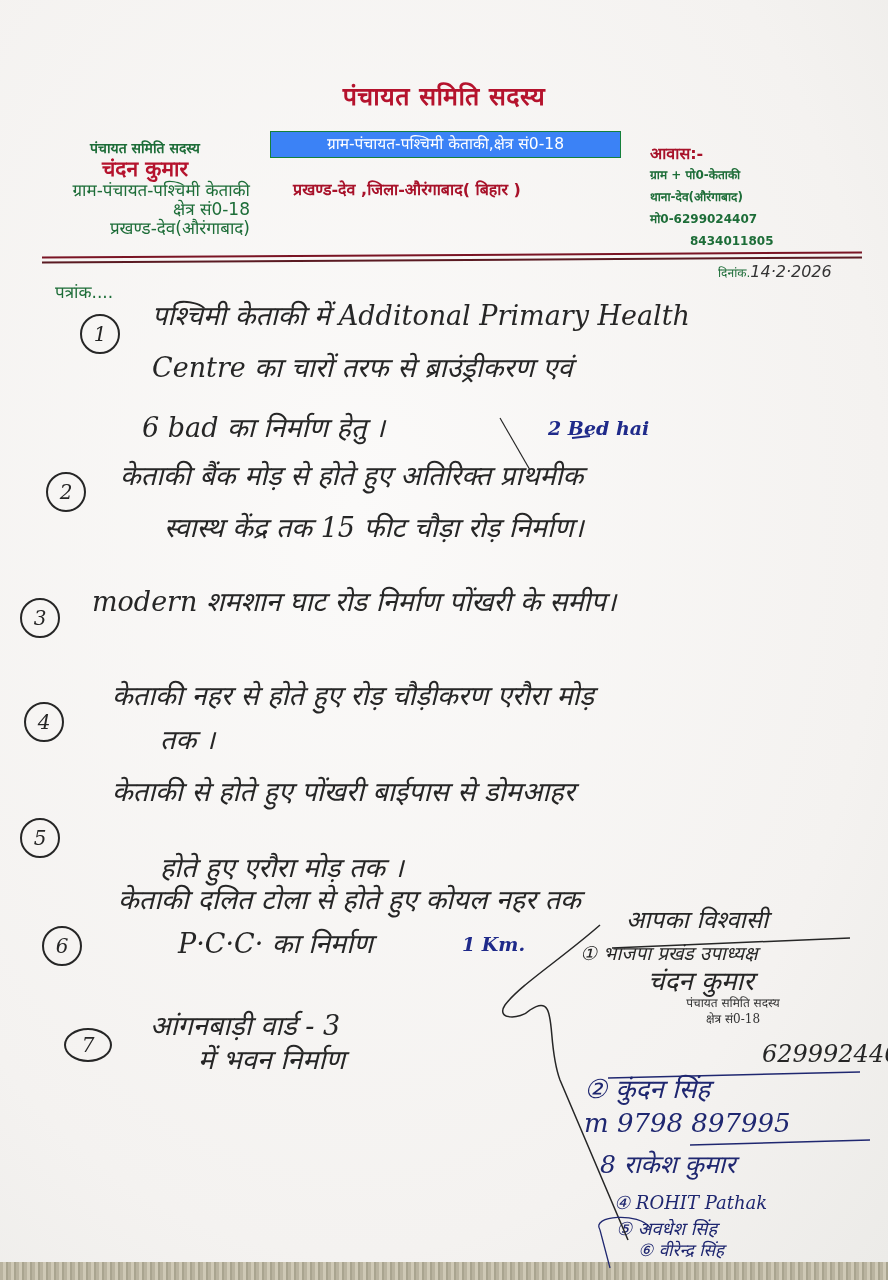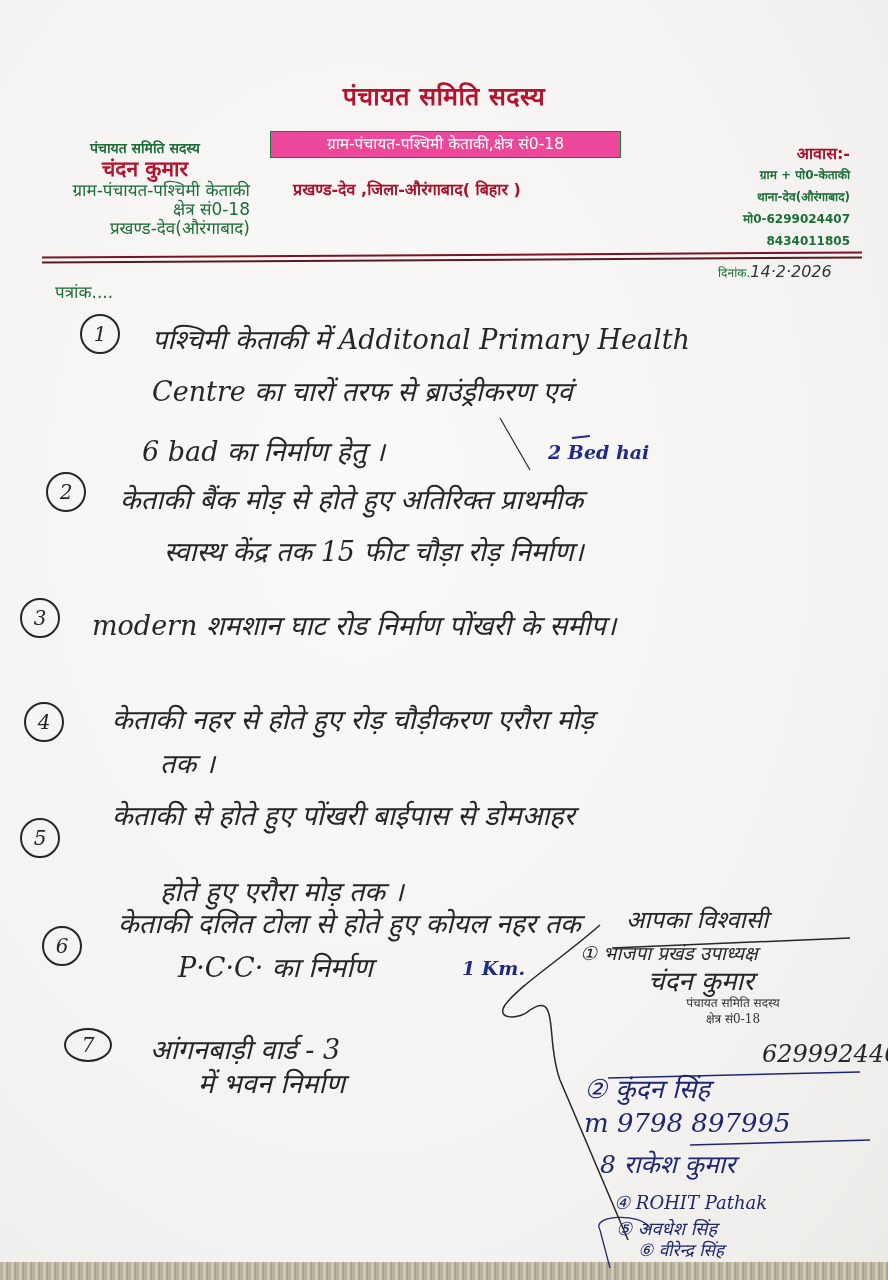--- a/index.html
+++ b/index.html
@@ -16,46 +16,46 @@
   .bottom-strip {
     position: absolute; left: 0; top: 1262px; width: 888px; height: 18px;
     background: repeating-linear-gradient(90deg, #b9b39f 0 3px, #cfc9b6 3px 6px, #a9a48f 6px 8px);
   }
   .lh-title {
     position: absolute; left: 0; width: 888px; top: 78px; text-align: center;
     color: #b5132d; font-weight: bold; font-size: 25px; letter-spacing: 0.5px;
   }
   .lh-green {
     position: absolute; left: 270px; top: 131px; width: 349px; height: 25px;
-    background: #ec4899; color: #fff; font-size: 15.5px; line-height: 25px; text-align: center;
+    background: #3b82f6; color: #fff; font-size: 15.5px; line-height: 25px; text-align: center;
     border: 1px solid #15803a;
   }
   .lh-sub {
     position: absolute; left: 0; width: 814px; top: 178px; text-align: center;
     color: #a8122a; font-size: 16px; font-weight: bold;
   }
   .lh-left {
     position: absolute; left: 40px; top: 138px; width: 210px; text-align: center; color: #1d6d38;
   }
   .lh-left .role { font-size: 14px; font-weight: bold; }
   .lh-left .name { font-size: 21px; font-weight: bold; color: #b5132d; line-height: 24px; }
   .lh-left .line { font-size: 17px; font-weight: normal; line-height: 19px; text-align: right; }
   .lh-right {
-    position: absolute; left: 650px; top: 144px; width: 200px; text-align: right; color: #1d6d38;
+    position: absolute; left: 650px; top: 144px; width: 200px; text-align: left; color: #1d6d38;
   }
   .lh-right .head { font-size: 16px; font-weight: bold; color: #a8122a; line-height: 20px; }
   .lh-right .line { font-size: 12px; font-weight: bold; line-height: 22px; }
   .rule1 { position: absolute; left: 42px; top: 254px; width: 820px; height: 2px; background: #7a1424; transform: rotate(-0.35deg); }
   .rule2 { position: absolute; left: 42px; top: 259px; width: 820px; height: 1.5px; background: #5a1a22; transform: rotate(-0.35deg); }
   .ref { position: absolute; left: 55px; top: 280px; color: #1d6d38; font-size: 17px; }
   .date { position: absolute; left: 718px; top: 262px; color: #1d6d38; font-size: 12px; }
   .date .hand { font-family: "DejaVu Sans", sans-serif; color: #333; font-size: 16px; font-style: italic; }
   .hw {
     position: absolute; color: #262626; font-family: "DejaVu Serif", serif; font-style: italic;
-    font-size: 27px; line-height: 40px; white-space: nowrap; margin-top: 24px;
+    font-size: 27px; line-height: 40px; white-space: nowrap;
   }
   .num {
     position: absolute; width: 36px; height: 36px; border: 2px solid #262626; border-radius: 50%;
     text-align: center; line-height: 36px; font-size: 20px; color: #262626; font-style: italic;
     font-family: "DejaVu Serif", serif;
   }
   .blue { color: #1f2a8a; font-weight: bold; font-size: 19px; }
   .sig { position: absolute; color: #262626; font-family: "DejaVu Serif", serif; font-style: italic; white-space: nowrap; }
   .stamp { position: absolute; left: 588px; top: 995px; width: 290px; text-align: center; color: #333; font-size: 12px; line-height: 16px; font-family: "DejaVu Serif", serif; }
   .names { position: absolute; color: #1f2770; font-family: "DejaVu Serif", serif; font-style: italic; white-space: nowrap; }

